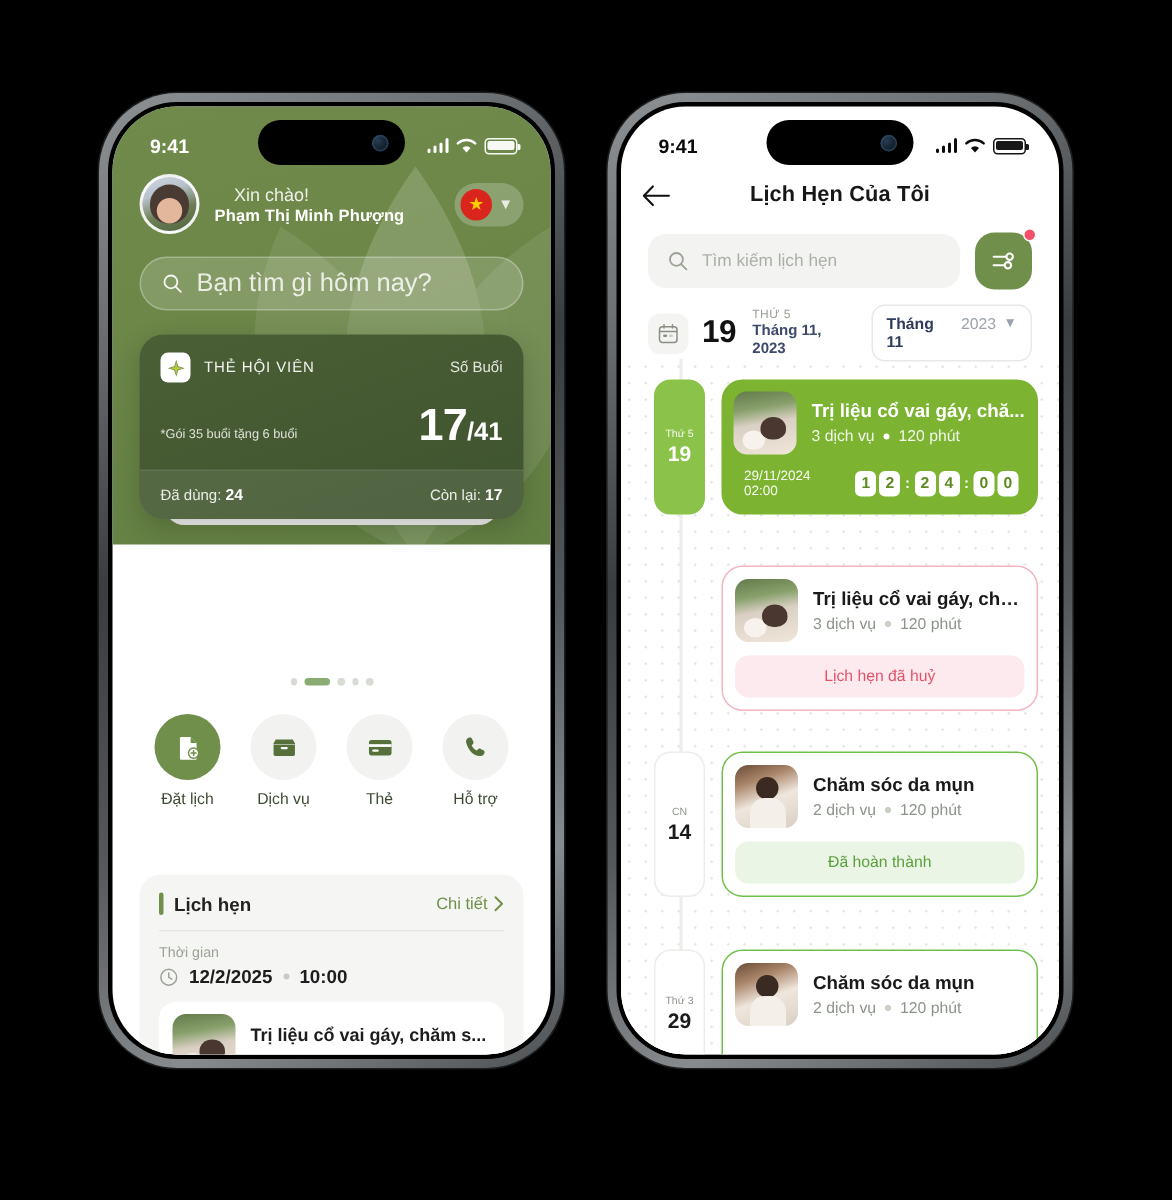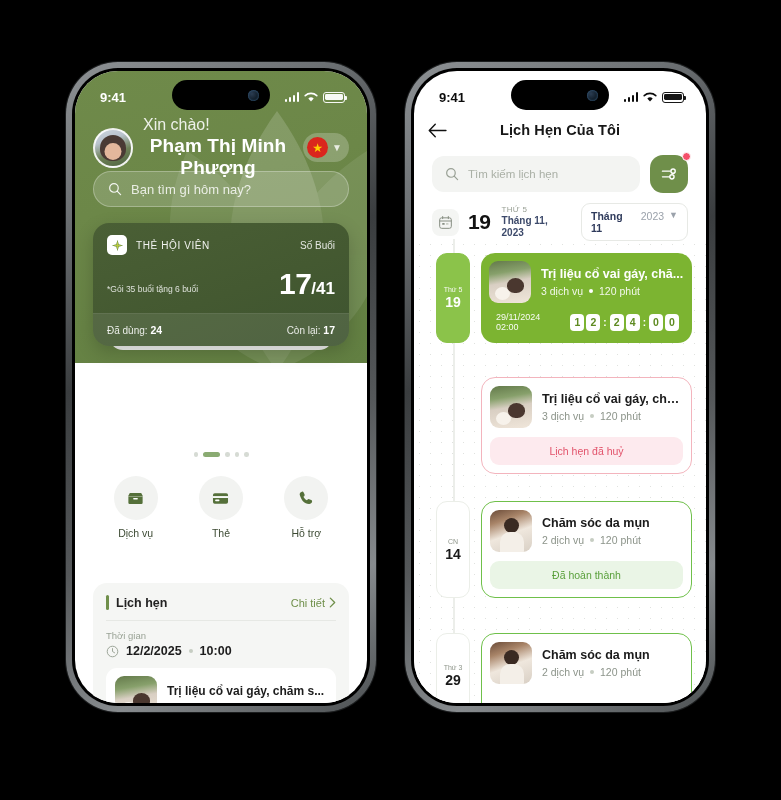--- a/index.html
+++ b/index.html
@@ -101,41 +101,41 @@
     content:""; position:absolute; left:50%; top:38%; transform:translateX(-50%);
     width:17px;height:17px;border-radius:50%;
     background:#e3b79c;
   }
   .avatar::before{
     content:""; position:absolute; left:50%; top:14%; transform:translateX(-50%);
     width:26px;height:26px;border-radius:50% 50% 45% 45%;
     background:#4a3a34;
   }
   .greet-wrap{ flex:1; min-width:0; }
-  .greet { font-size:16px; color:rgba(255,255,255,.88); margin-bottom:1px; }
-  .uname { font-size:19px; font-weight:bold; color:#fff; letter-spacing:.1px;text-align:center; }
+  .greet { font-size:12px; color:rgba(255,255,255,.88); margin-bottom:1px;margin-left:13px; }
+  .uname { font-size:11px; font-weight:bold; color:#fff; letter-spacing:.1px; }
   .flag-pill{
     display:flex;align-items:center;gap:4px;
     background:rgba(255,255,255,.22);
     border-radius:16px; padding:4px 7px 4px 4px; flex:none;
   }
   .flag{
     width:21px;height:21px;border-radius:50%;background:#da251d;
     display:flex;align-items:center;justify-content:center;
     color:#ffcd00; font-size:12px; line-height:1;
   }
   .chev-wh{ color:rgba(255,255,255,.8); font-size:10px; }
 
   .l-search{
     position:absolute; top:100px; left:18px; right:18px; height:36px; z-index:5;
     border-radius:19px; background:rgba(255,255,255,.16);
     border:1px solid rgba(255,255,255,.28);
     display:flex; align-items:center; gap:9px; padding:0 14px;
   }
-  .l-search .ph{ font-size:13px; color:rgba(255,255,255,.82); }
+  .l-search .ph{ font-size:17px; color:rgba(255,255,255,.82); }
 
   .mcard{
     position:absolute; top:152px; left:18px; right:18px; z-index:6;
     border-radius:16px; overflow:hidden;
     background: linear-gradient(160deg,#4a5f35 0%,#445931 55%,#3e5430 100%);
     box-shadow: 0 6px 18px rgba(0,0,0,.18);
   }
   .mcard-top{ padding:12px 14px 14px 14px; position:relative; }
   .mcard-row1{ display:flex; align-items:center; justify-content:space-between;gap:28px; }
   .mc-left{ display:flex; align-items:center; gap:9px; }
@@ -406,20 +406,31 @@
 
         <div class="dots">
           <i></i>
           <i class="on"></i>
           <i></i>
           <i></i>
           <i></i>
         </div>
 
         <div class="quick">
+          <div class="qitem">
+            <span class="qcircle active">
+              <svg width="19" height="19" viewBox="0 0 24 24">
+                <path d="M6 3h8l5 5v13a1 1 0 0 1-1 1H6a1 1 0 0 1-1-1V4a1 1 0 0 1 1-1z" fill="#fff"></path>
+                <path d="M14 3v5h5" fill="#6f8f4a"></path>
+                <circle cx="16.5" cy="16.5" r="4.3" fill="#fff" stroke="#6f8f4a" stroke-width="1.2"></circle>
+                <path d="M16.5 14.4v4.2M14.4 16.5h4.2" stroke="#6f8f4a" stroke-width="1.3" stroke-linecap="round"></path>
+              </svg>
+            </span>
+            <span class="qlabel">Đặt lịch</span>
+          </div>
           <div class="qitem">
             <span class="qcircle">
               <svg width="19" height="19" viewBox="0 0 24 24">
                 <path d="M3 9.5h18v8a1.5 1.5 0 0 1-1.5 1.5h-15A1.5 1.5 0 0 1 3 17.5z" fill="#55703a"></path>
                 <path d="M4.8 5h14.4l2.2 4H2.6z" fill="#55703a"></path>
                 <rect x="9" y="11.4" width="6" height="1.8" rx=".9" fill="#fff"></rect>
               </svg>
             </span>
             <span class="qlabel">Dịch vụ</span>
           </div>

